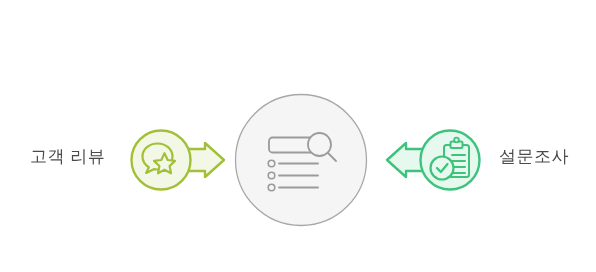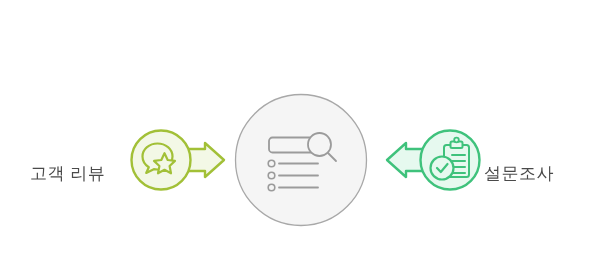--- a/index.html
+++ b/index.html
@@ -19,28 +19,27 @@
     height: 272px;
     background: #ffffff;
   }
   .label {
     position: absolute;
     font-size: 17px;
     color: #4a4a4a;
     letter-spacing: 0.5px;
     white-space: nowrap;
     line-height: 1;
-    margin-top: 17px;
   }
   #label-left {
     left: 30px;
     top: 148px;
   }
   #label-right {
-    left: 484px;
+    left: 499px;
     top: 148px;
   }
   #svg-layer {
     position: absolute;
     top: 0;
     left: 0;
     width: 596px;
     height: 272px;
   }
 </style>

